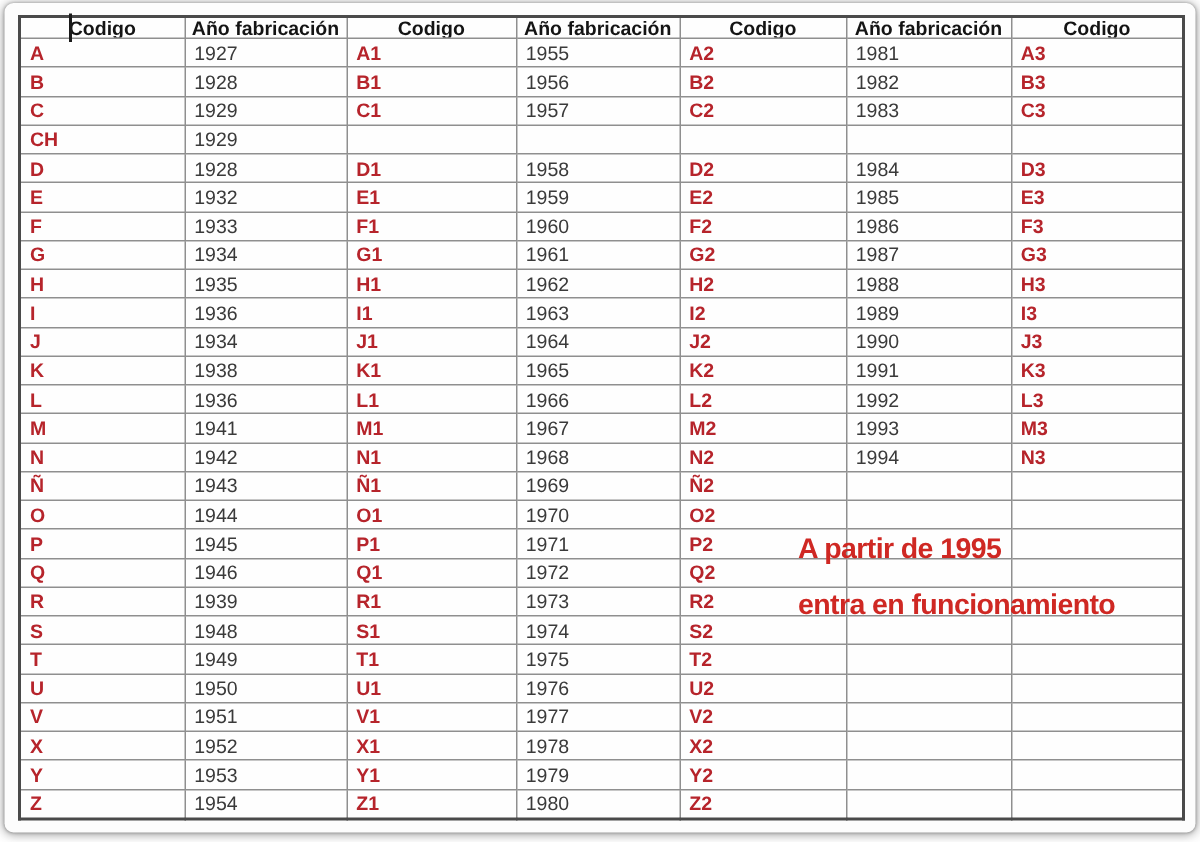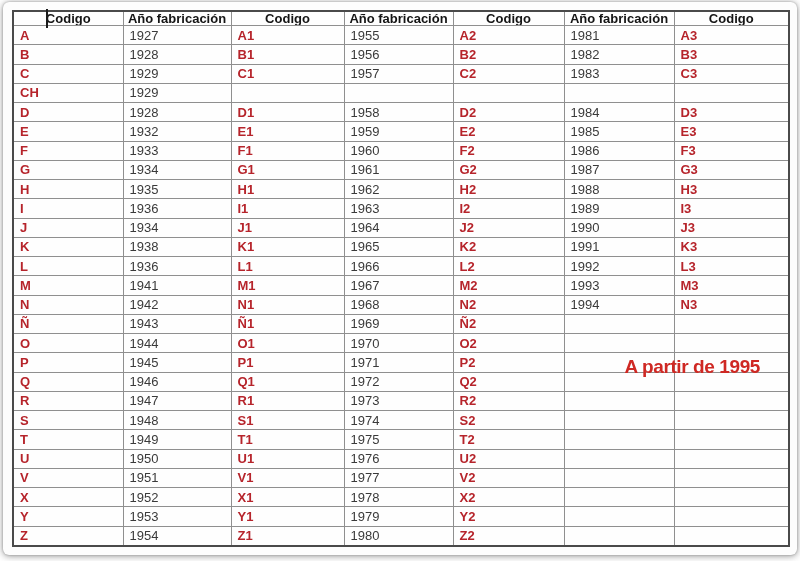--- a/index.html
+++ b/index.html
@@ -59,21 +59,21 @@
     background: #1a1a1a;
   }
   .annotation {
     position: absolute;
     left: 529px; top: 346px;
     width: 228px;
     color: #cf2823;
     font-weight: bold;
     font-size: 19px;
     letter-spacing: -0.4px;
-    text-align: right;
+    text-align: left;
     pointer-events: none;
   }
   .annotation .ann-line {
     height: 37px;
     line-height: 37px;
     white-space: nowrap;
     overflow: visible;
   }
 </style>
 </head>
@@ -269,21 +269,21 @@
           <td class="code">Q</td>
           <td class="year">1946</td>
           <td class="code">Q1</td>
           <td class="year">1972</td>
           <td class="code">Q2</td>
           <td class="year"></td>
           <td class="code"></td>
         </tr>
         <tr>
           <td class="code">R</td>
-          <td class="year">1947</td>
+          <td class="year">1939</td>
           <td class="code">R1</td>
           <td class="year">1973</td>
           <td class="code">R2</td>
           <td class="year"></td>
           <td class="code"></td>
         </tr>
         <tr>
           <td class="code">S</td>
           <td class="year">1948</td>
           <td class="code">S1</td>
@@ -346,15 +346,16 @@
           <td class="year"></td>
           <td class="code"></td>
         </tr>
       </tbody>
   </table>
 
   <div class="text-cursor"></div>
 
   <div class="annotation">
     <div class="ann-line">A partir de 1995</div>
+    <div class="ann-line">entra en funcionamiento</div>
   </div>
 
 </div>
 
 </body></html>

